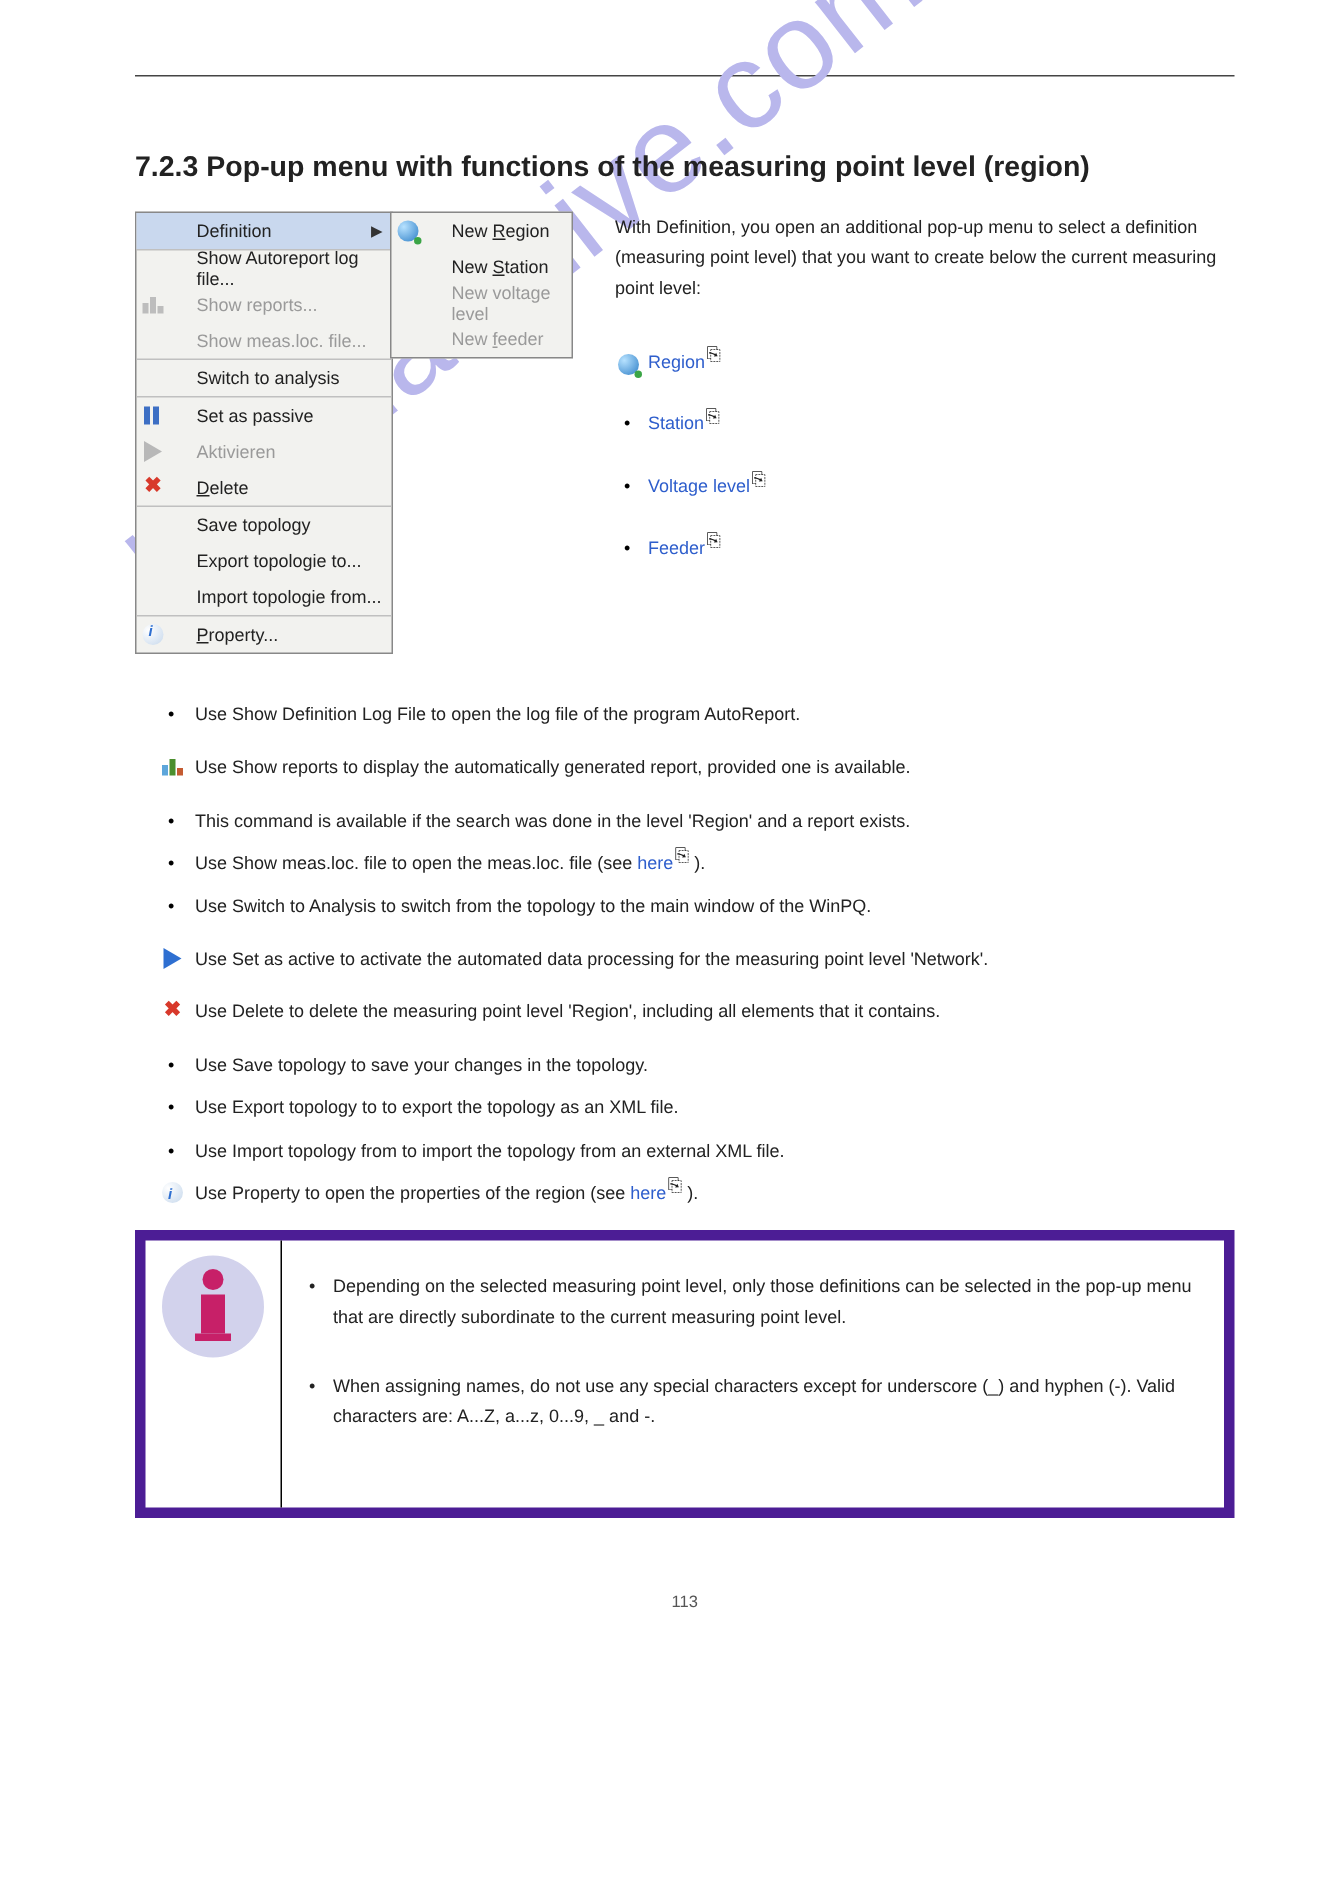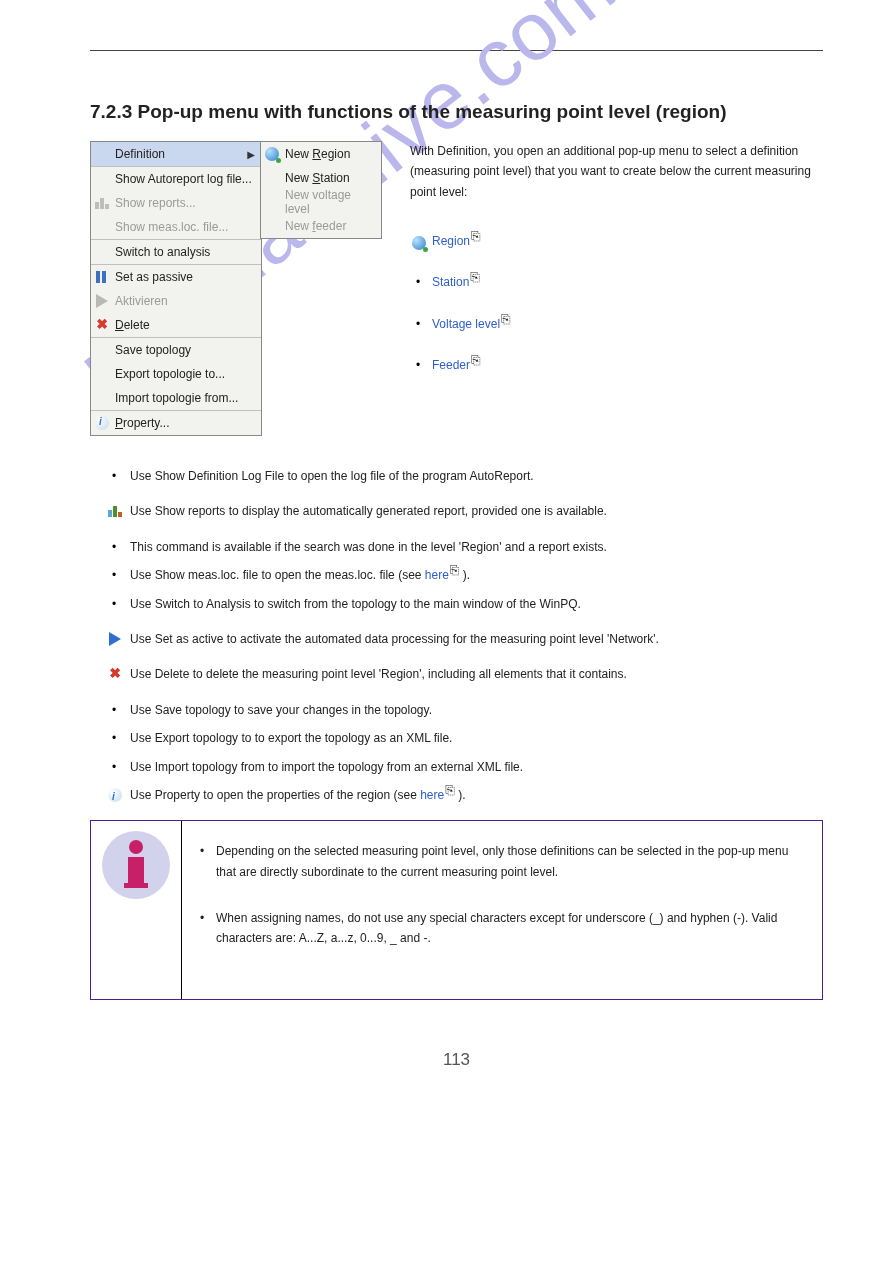--- a/index.html
+++ b/index.html
@@ -40,21 +40,21 @@
     font-size: 12px;
     color: #222;
   }
   .menu { width: 170px; }
   .submenu { width: 120px; position: absolute; left: 169px; top: -1px; z-index: 2; }
   .menu-item {
     display: flex;
     align-items: center;
     height: 24px;
     padding: 0 6px 0 2px;
-    gap: 4px;
+    gap: 20px;
     cursor: default;
     position: relative;
   }
   .menu-item.highlight { background: #c9d8ee; }
   .menu-item.disabled { color: #9a9a9a; }
   .menu-item.sep { border-top: 1px solid #c0c0c0; }
   .icon-slot {
     width: 18px; height: 18px;
     display: flex; align-items: center; justify-content: center;
     flex: 0 0 18px;
@@ -92,41 +92,41 @@
   
   .body-list { list-style:none; padding:0; margin:0; }
   .body-list li { position:relative; padding-left:40px; margin-bottom:15px; line-height:1.7; }
   .body-list > li::before { content:"\2022"; position:absolute; left:22px; color:#000; font-size:12px; }
   .body-list .with-icon::before{ content:""; }
   .body-list .with-icon .icon-slot{ position:absolute; left:16px; top:1px; }
   .tight li{ margin-bottom:8px; }
 
   
   .note-box {
-    border:1px solid #4c1d95;
+    border:7px solid #4c1d95;
     display:flex;
     margin-top:4px;
   }
   .note-icon {
     width:90px;
     border-right:1px solid #000;
     display:flex; align-items:flex-start; justify-content:center;
     padding:10px 0 30px;
   }
   .big-info{
     width:68px; height:68px; border-radius:50%;
     background:#d2d2ec;
     display:flex; align-items:center; justify-content:center;
   }
   .big-info svg{ display:block; }
   .note-body{ flex:1; padding:20px 12px 24px 6px; }
   .note-body ul{ list-style:none; padding:0; margin:0; }
   .note-body li{ position:relative; padding-left:28px; margin-bottom:26px; line-height:1.7; }
   .note-body li::before{ content:"\2022"; position:absolute; left:12px; font-size:12px; }
-  .pagenum{ text-align:center; color:#555; margin-top:50px; font-size:17px; }
+  .pagenum{ text-align:center; color:#555; margin-top:50px; font-size:11px; }
 
   
   .watermark{
     position:absolute; left:60px; top:340px;
     font-size:82px;
     color:#b9b7ec;
     transform:rotate(-38deg);
     transform-origin: left top;
     font-weight:500;
     pointer-events:none;

